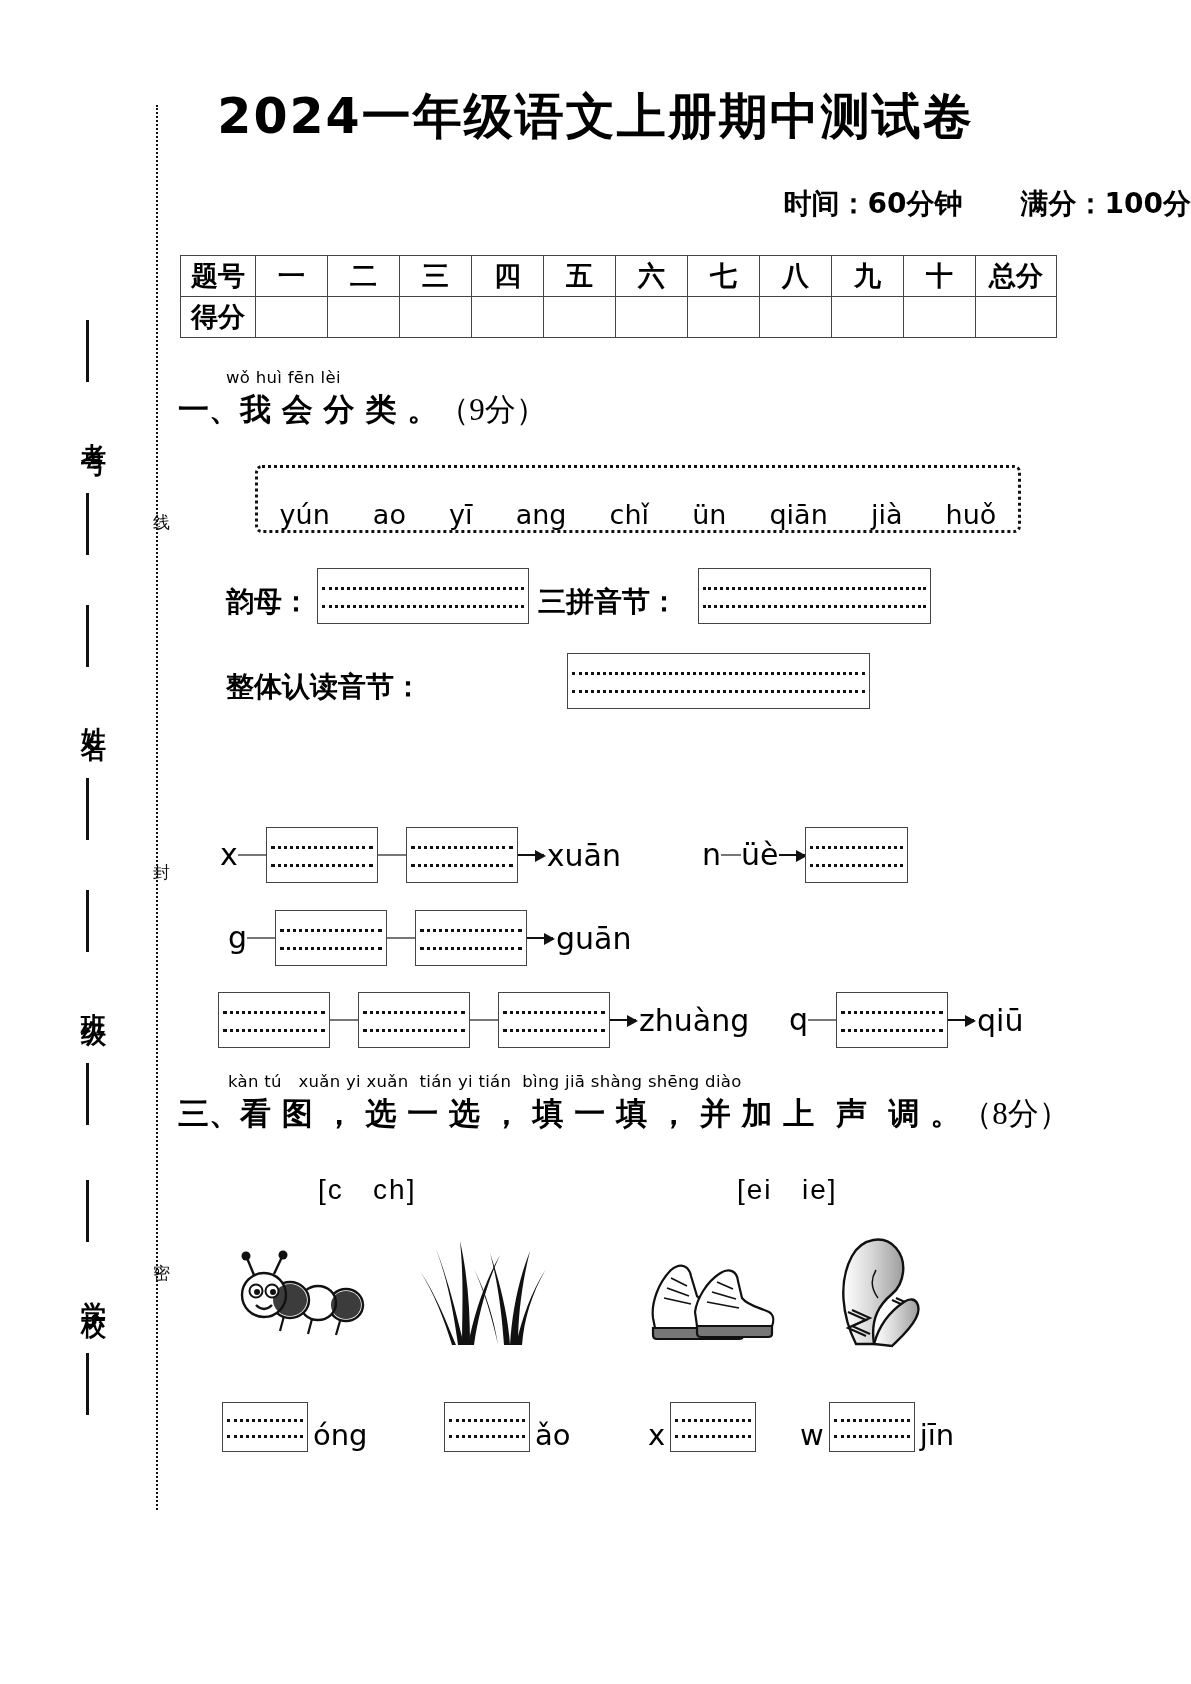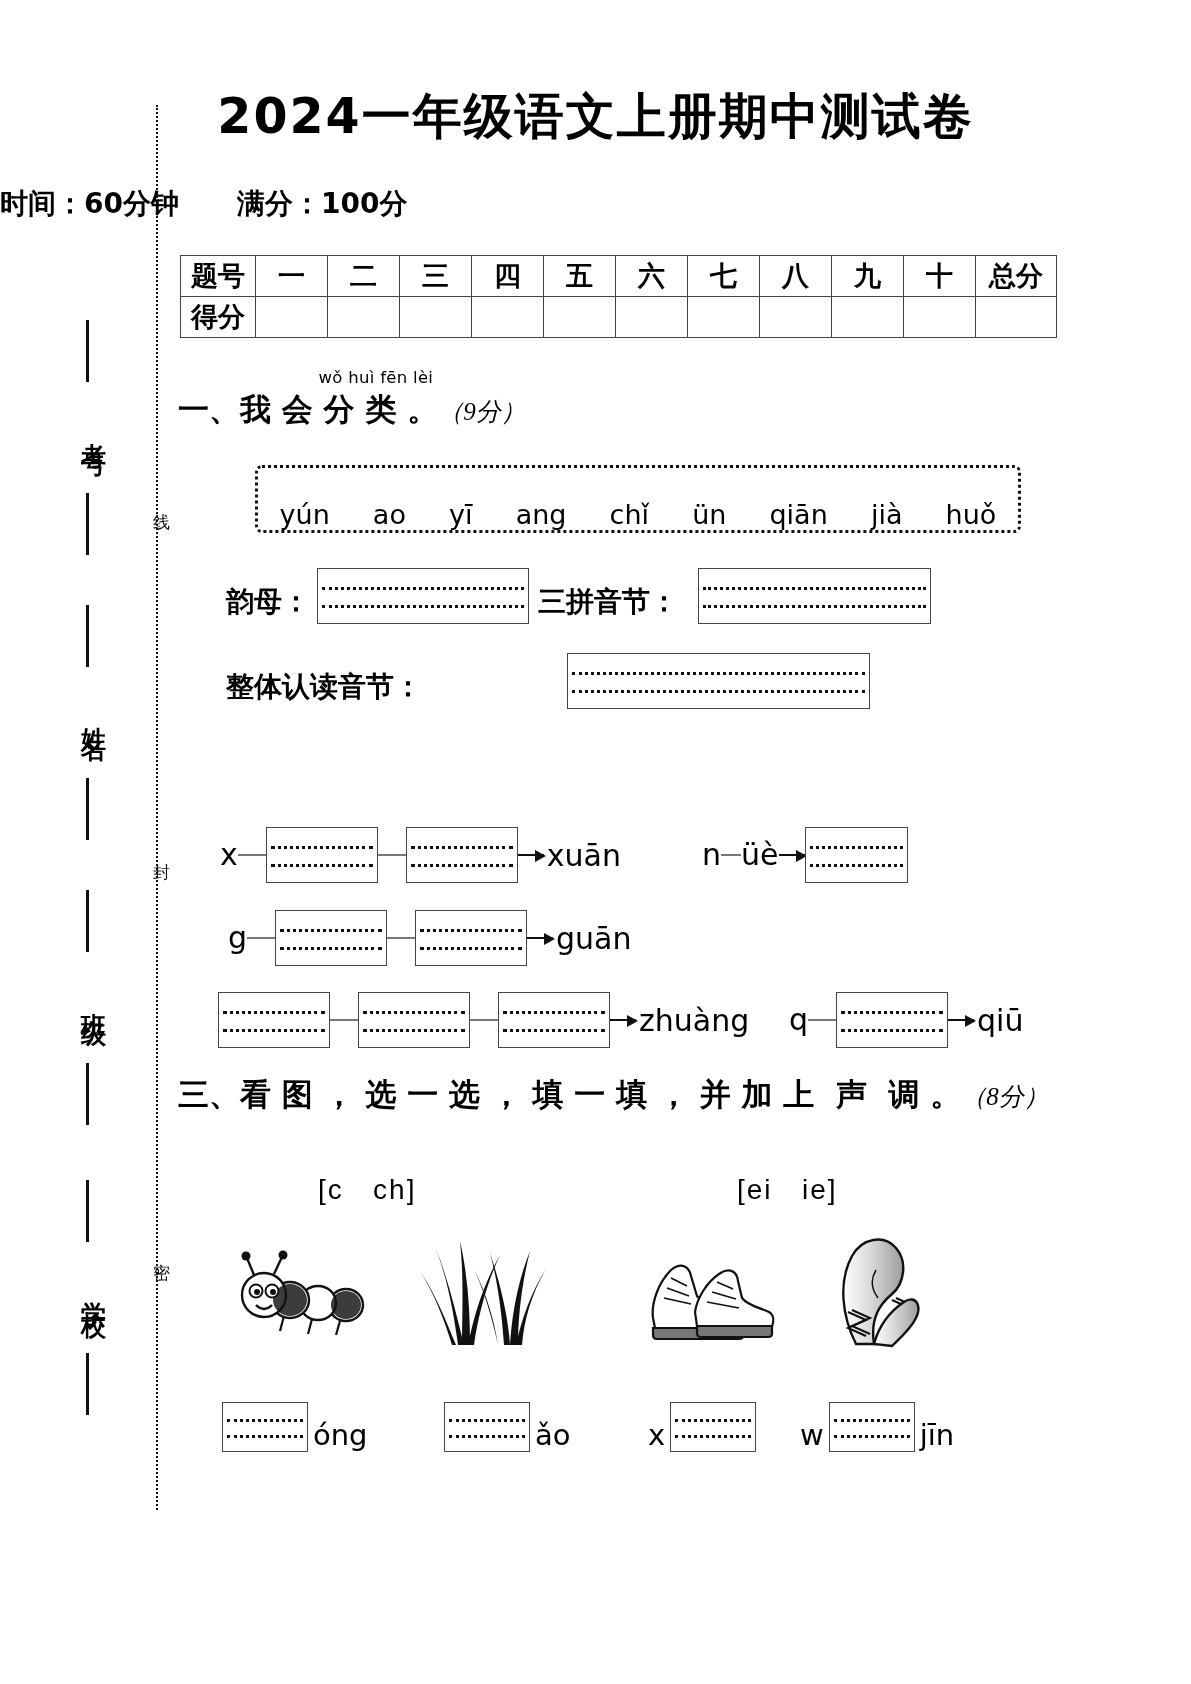--- a/index.html
+++ b/index.html
@@ -40,21 +40,21 @@
     font-size:17px;color:#111;text-align:center;
   }
 
   
   .title{
     position:absolute;left:0;top:84px;width:1191px;text-align:center;
     font-size:49px;font-weight:700;letter-spacing:2px;
     font-family:"DejaVu Sans","Liberation Sans",sans-serif;
   }
   .subtitle{
-    position:absolute;left:0;top:185px;width:1191px;text-align:left;
+    position:absolute;left:0;top:185px;width:1191px;text-align:right;
     font-size:28px;font-weight:700;
     font-family:"DejaVu Sans","Liberation Sans",sans-serif;
   }
   .subtitle .gap{display:inline-block;width:58px;}
 
   
   .score-table{
     position:absolute;left:180px;top:255px;
     border-collapse:collapse;
   }
@@ -62,32 +62,32 @@
     border:1.6px solid #444;
     width:69px;height:38px;
     text-align:center;vertical-align:middle;
     font-size:27px;font-weight:700;
     font-family:"Liberation Serif","DejaVu Serif",serif;
   }
   .score-table td.head-label{width:72px;}
   .score-table td.total{width:78px;}
 
   
-  .qblock{position:absolute;text-align:center;}
+  .qblock{position:absolute;}
   .qpy{
     font-size:16.5px;letter-spacing:0.3px;white-space:pre;
     font-family:"DejaVu Sans","Liberation Sans",sans-serif;
     margin-left:48px;
   }
   .qtitle{
     font-size:31px;font-weight:700;white-space:pre;
     font-family:"DejaVu Sans","Liberation Sans",sans-serif;
     margin-top:2px;
   }
-  .qscore{font-size:25px;font-weight:400;font-family:"Liberation Serif","DejaVu Serif",serif;font-style:italic;}
+  .qscore{font-size:31px;font-weight:400;font-family:"Liberation Serif","DejaVu Serif",serif;}
 
   
   .wordbank{
     position:absolute;left:255px;top:465px;width:760px;height:62px;
     border:3px dotted #111;
     border-radius:7px;
     display:flex;align-items:flex-end;justify-content:space-around;
     font-size:27px;
     font-family:"DejaVu Sans","Liberation Sans",sans-serif;
   }
@@ -289,20 +289,21 @@
 
   <div class="chain" style="left:789px;top:992px;">
     <span class="letter">q</span>
     <span class="dash"></span>
     <span class="pbox" style="width:112px;height:56px;"></span>
     <span class="arrow"></span>
     <span class="result">qiū</span>
   </div>
 
   <div class="qblock" style="left:178px;top:1072px;">
+    <div class="qpy" style="margin-left:50px;">kàn tú   xuǎn yi xuǎn  tián yi tián  bìng jiā shàng shēng diào</div>
     <div class="qtitle"><span>三、</span><span>看 图 ， 选 一 选 ， 填 一 填 ， 并 加 上  声  调 。</span><span class="qscore">（8分）</span></div>
   </div>
 
   <div class="bracket" style="left:318px;top:1174px;">[c   ch]</div>
   <div class="bracket" style="left:737px;top:1174px;">[ei   ie]</div>
 
   <div class="pic" style="left:238px;top:1245px;width:130px;height:95px;">
     <svg width="130" height="95" viewBox="0 0 130 95">
       <g fill="#fff" stroke="#111" stroke-width="2.4">
         <ellipse cx="108" cy="60" rx="17" ry="16"></ellipse>

